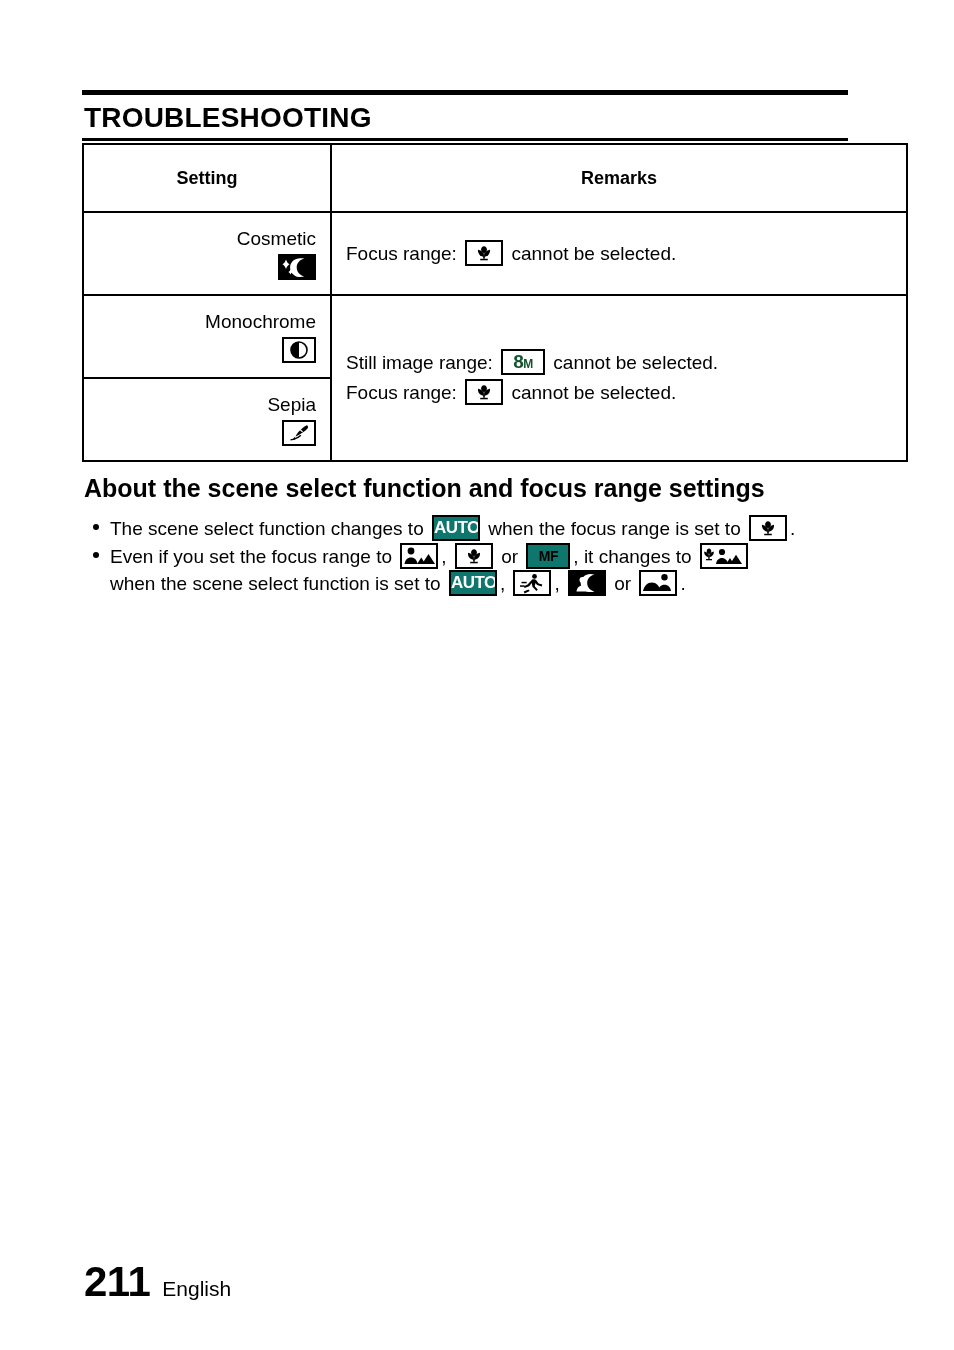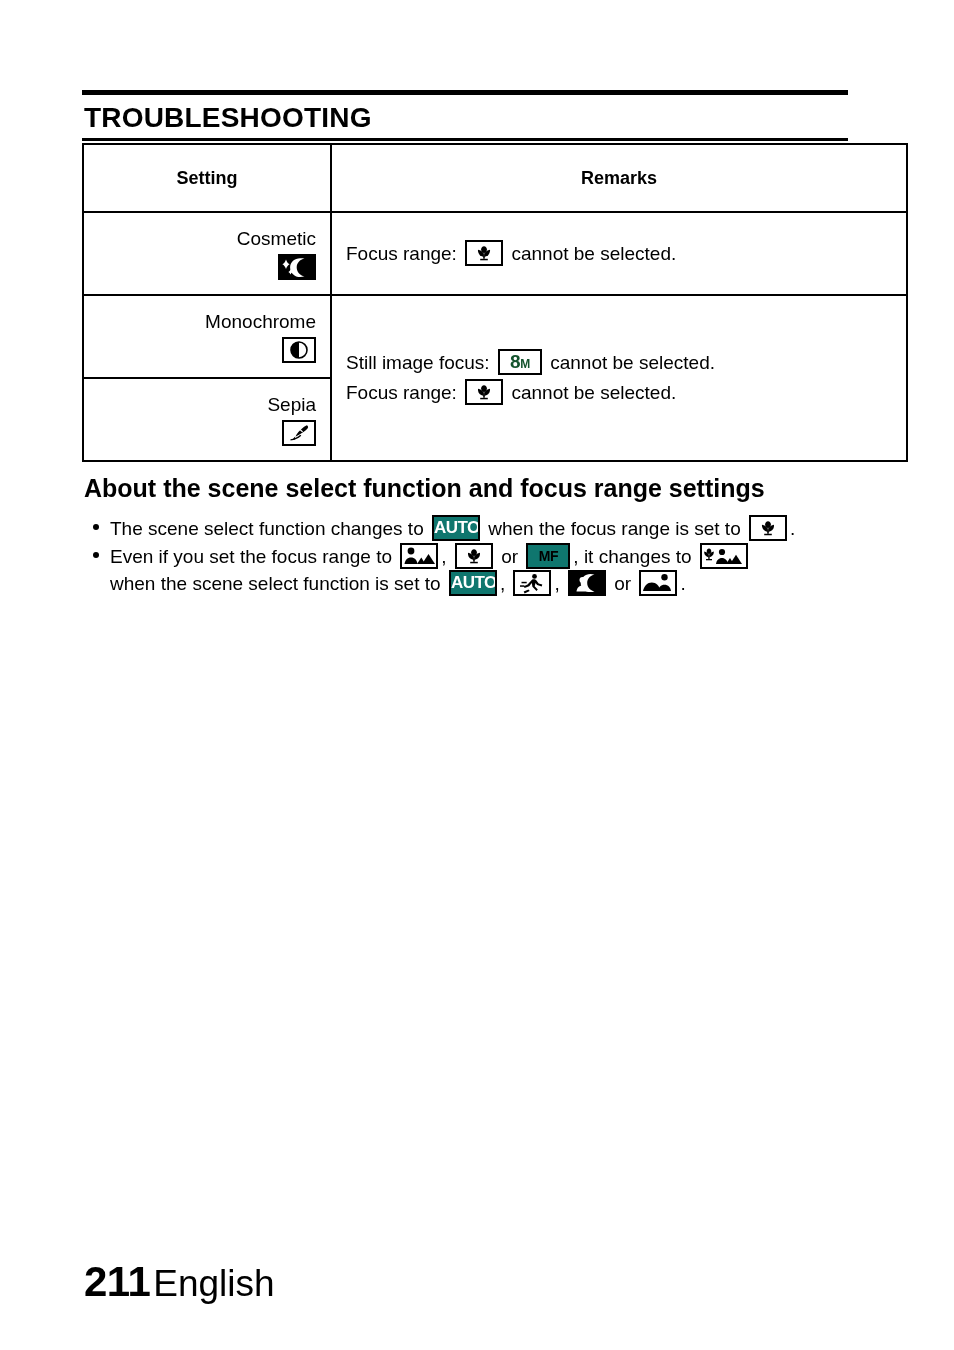--- a/index.html
+++ b/index.html
@@ -123,23 +123,23 @@
     left: 84px;
     top: 1258px;
     white-space: nowrap;
   }
   .footer .pageno {
     font-size: 42px;
     font-weight: bold;
     letter-spacing: -0.5px;
   }
   .footer .lang {
-    font-size: 37px;
+    font-size: 21px;
     font-weight: normal;
-    margin-left: 3px;
+    margin-left: 12px;
   }
 
   
   .ic {
     display: inline-block;
     vertical-align: -6px;
     box-sizing: border-box;
     border: 2px solid #000;
     background: #fff;
     position: relative;
@@ -241,21 +241,21 @@
                 <svg width="30" height="22" viewBox="0 0 30 22">
                   <rect x="0" y="0" width="30" height="22" fill="#fff"></rect>
                   <circle cx="15" cy="11" r="8" fill="none" stroke="#000" stroke-width="1.6"></circle>
                   <path d="M15 3 a8 8 0 0 0 0 16 z" fill="#000"></path>
                 </svg>
               </span>
             </span>
           </td>
           <td class="remarks-cell" rowspan="2">
             <span class="line">
-              <span>Still image focus:</span>
+              <span>Still image range:</span>
               <span class="ic ic-w44 inline">
                 <span class="ic-text ic-8m"><span>8</span><span class="sm">M</span></span>
               </span>
               <span>cannot be selected.</span>
             </span>
             <span class="line">
               <span>Focus range:</span>
               <span class="ic ic-w38 inline">
                 <svg width="34" height="22" viewBox="0 0 34 22">
                   <rect x="0" y="0" width="34" height="22" fill="#fff"></rect>

